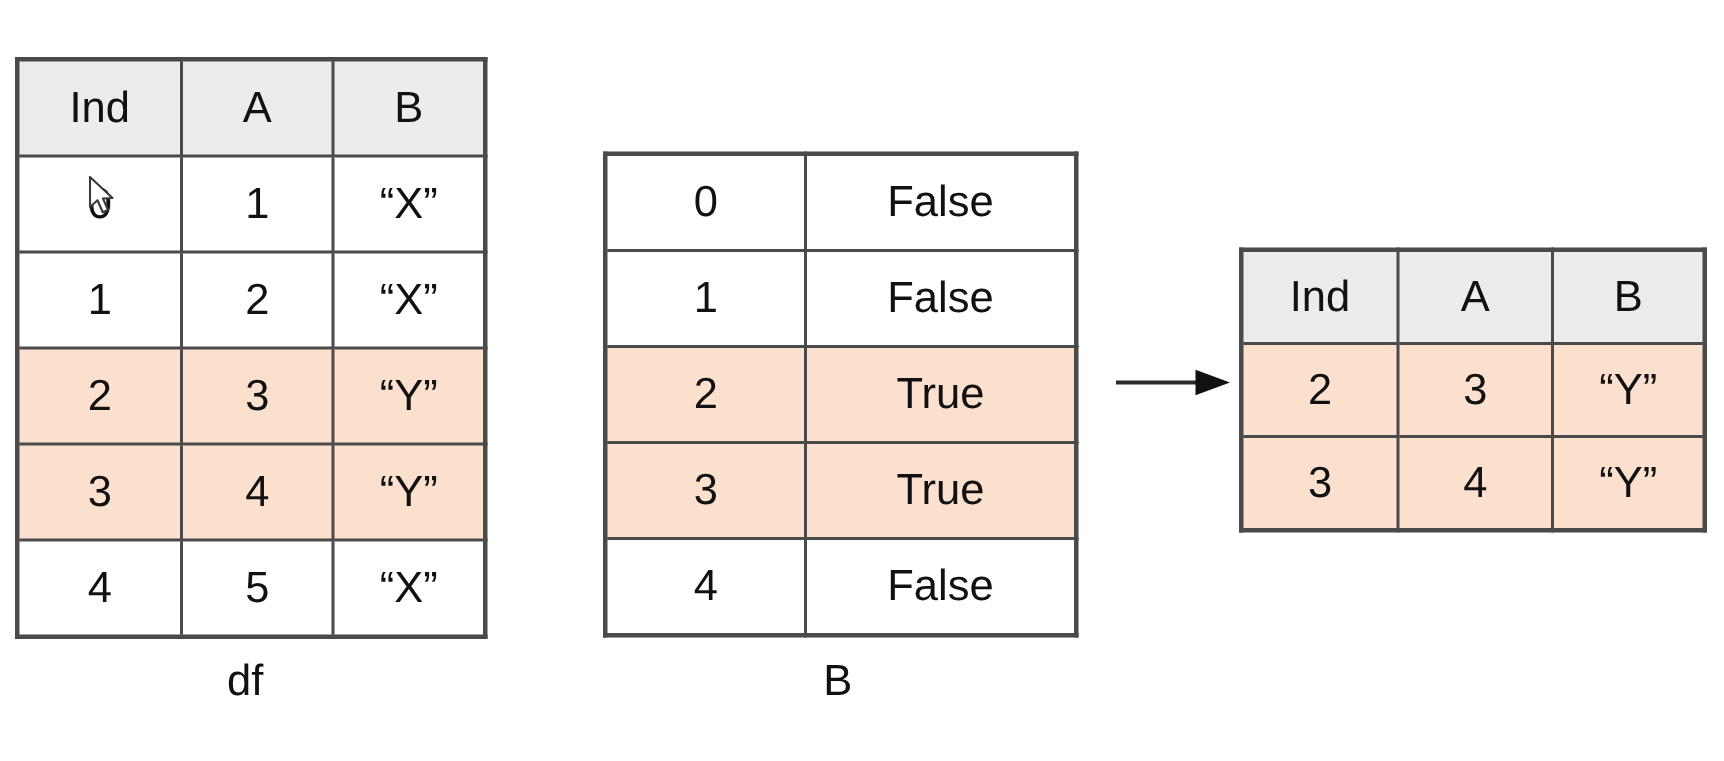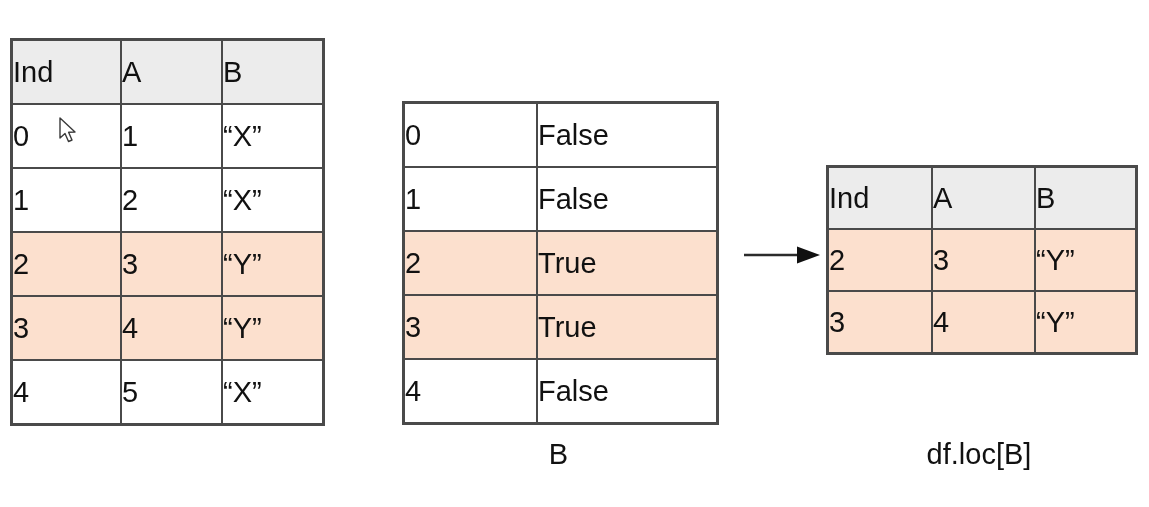--- a/index.html
+++ b/index.html
@@ -22,21 +22,21 @@
   
   .tbl {
     position: absolute;
     border-collapse: collapse;
     table-layout: fixed;
     background: #ffffff;
     border: 3px solid #4a4a4a;
   }
   .tbl td, .tbl th {
     border: 2px solid #4a4a4a;
-    text-align: left;
+    text-align: center;
     vertical-align: middle;
     font-weight: 400;
     color: #111111;
     padding: 0;
     background: #ffffff;
   }
   .hdr-cell {
     background: #ececec !important;
   }
   .hl {
@@ -225,16 +225,16 @@
         <td class="c-b hl">“Y”</td>
       </tr>
       <tr>
         <td class="c-ind hl">3</td>
         <td class="c-a hl">4</td>
         <td class="c-b hl">“Y”</td>
       </tr>
     </tbody>
   </table>
 
+  <div class="caption" id="caption-df">df</div>
   <div class="caption" id="caption-b">B</div>
-  <div class="caption" id="caption-dfloc">df.loc[B]</div>
 
 </div>
 
 </body></html>

